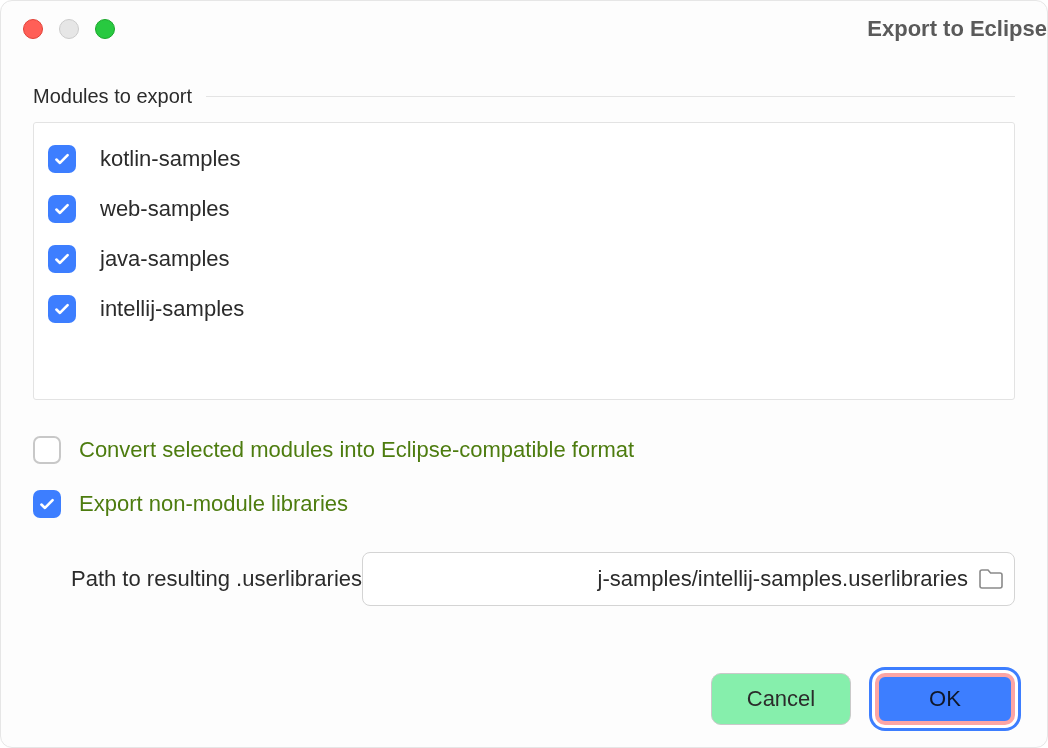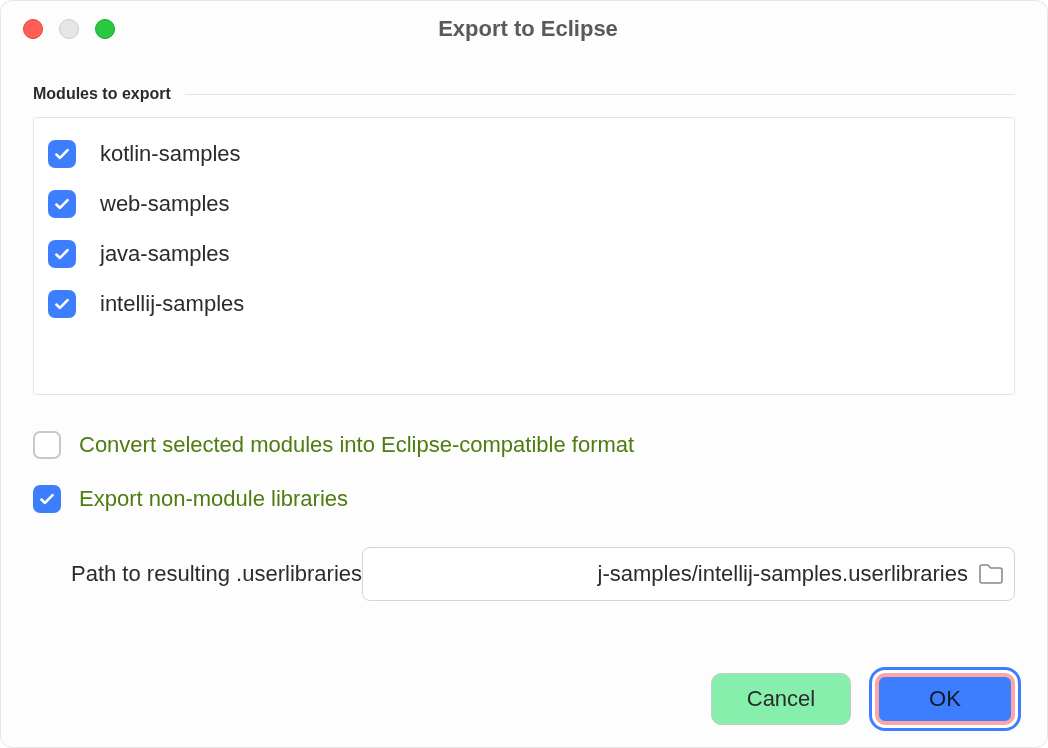--- a/index.html
+++ b/index.html
@@ -38,43 +38,42 @@
       width: 20px;
       height: 20px;
       border-radius: 50%;
     }
     .tl-close { background: #ff5f57; border: 1px solid #e24238; }
     .tl-min   { background: #e6e6e6; border: 1px solid #cccccc; }
     .tl-max   { background: #28c940; border: 1px solid #1aa72b; }
     .title {
       position: absolute;
       left: 8px; right: 0;
-      text-align: center;
+      text-align: right;
       font-size: 22px;
       font-weight: 700;
       color: #5a5a5a;
       pointer-events: none;
     }
     .content {
       padding: 28px 32px 22px 32px;
       flex: 1;
       display: flex;
       flex-direction: column;
     }
     .section-label-row {
       display: flex;
       align-items: center;
       gap: 14px;
       margin-bottom: 14px;
     }
     .section-label {
-      font-size: 16px;
+      font-size: 20px;
       color: #2b2b2b;
       white-space: nowrap;
-      font-weight: bold;
     }
     .section-divider {
       flex: 1;
       height: 1px;
       background: #e4e4e4;
     }
     .modules-box {
       border: 1px solid #e3e3e3;
       border-radius: 3px;
       padding: 16px 14px 10px 14px;

